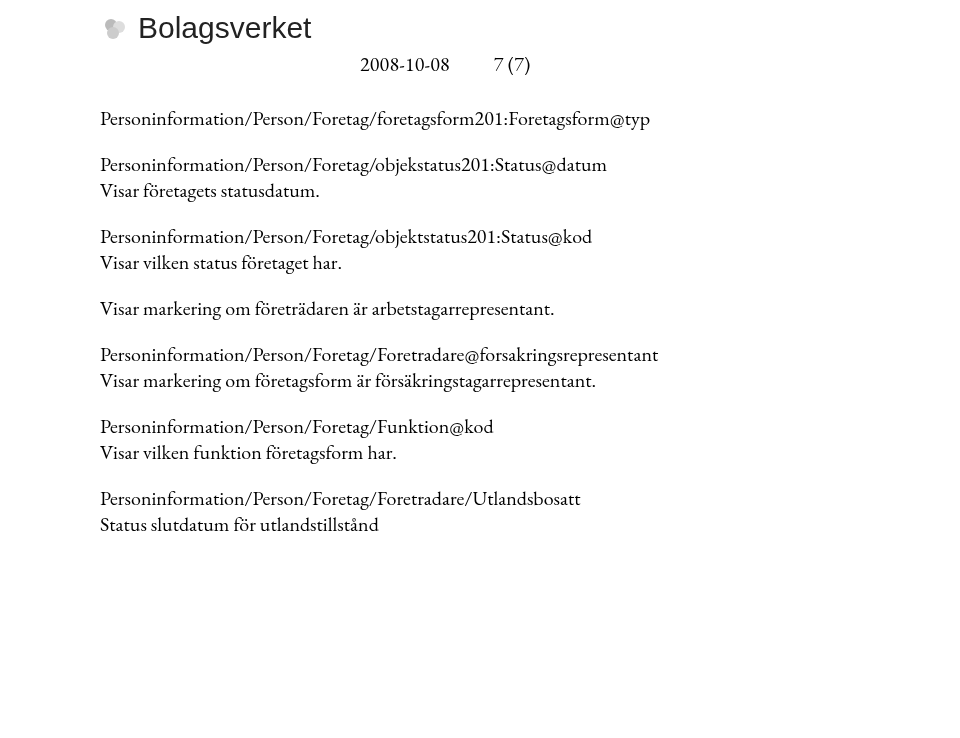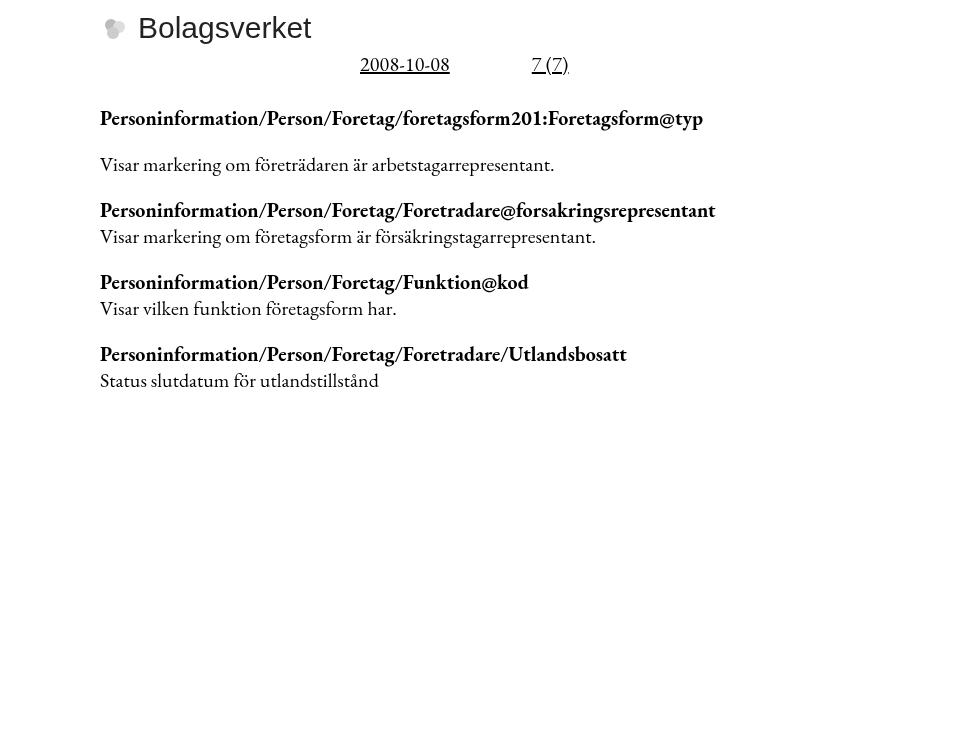--- a/index.html
+++ b/index.html
@@ -37,32 +37,31 @@
     font-weight: 400;
     font-size: 30px;
     letter-spacing: 0px;
     color: #222;
   }
   .meta-line {
     margin: 6px 0 28px 260px;
     font-size: 20px;
     letter-spacing: 0.2px;
     display: flex;
-    gap: 82px;
-    text-decoration: underline;
+    gap: 44px;
   }
   .content {
     font-size: 20px;
     line-height: 1.3;
   }
   .item {
     margin-bottom: 20px;
   }
   .item .path {
-    font-weight: 700;
+    font-weight: 400;
   }
   .item .desc {
     font-weight: 400;
   }
 </style>
 </head>
 <body>
 
 <div class="page">
 
@@ -80,20 +79,28 @@
   <div class="meta-line">
     <span>2008-10-08</span>
     <span>7 (7)</span>
   </div>
 
   <div class="content">
     <div class="item">
       <div class="path">Personinformation/Person/Foretag/foretagsform201:Foretagsform@typ</div>
     </div>
     <div class="item">
+      <div class="path">Personinformation/Person/Foretag/objekstatus201:Status@datum</div>
+      <div class="desc">Visar företagets statusdatum.</div>
+    </div>
+    <div class="item">
+      <div class="path">Personinformation/Person/Foretag/objektstatus201:Status@kod</div>
+      <div class="desc">Visar vilken status företaget har.</div>
+    </div>
+    <div class="item">
       <div class="desc">Visar markering om företrädaren är arbetstagarrepresentant.</div>
     </div>
     <div class="item">
       <div class="path">Personinformation/Person/Foretag/Foretradare@forsakringsrepresentant</div>
       <div class="desc">Visar markering om företagsform är försäkringstagarrepresentant.</div>
     </div>
     <div class="item">
       <div class="path">Personinformation/Person/Foretag/Funktion@kod</div>
       <div class="desc">Visar vilken funktion företagsform har.</div>
     </div>

